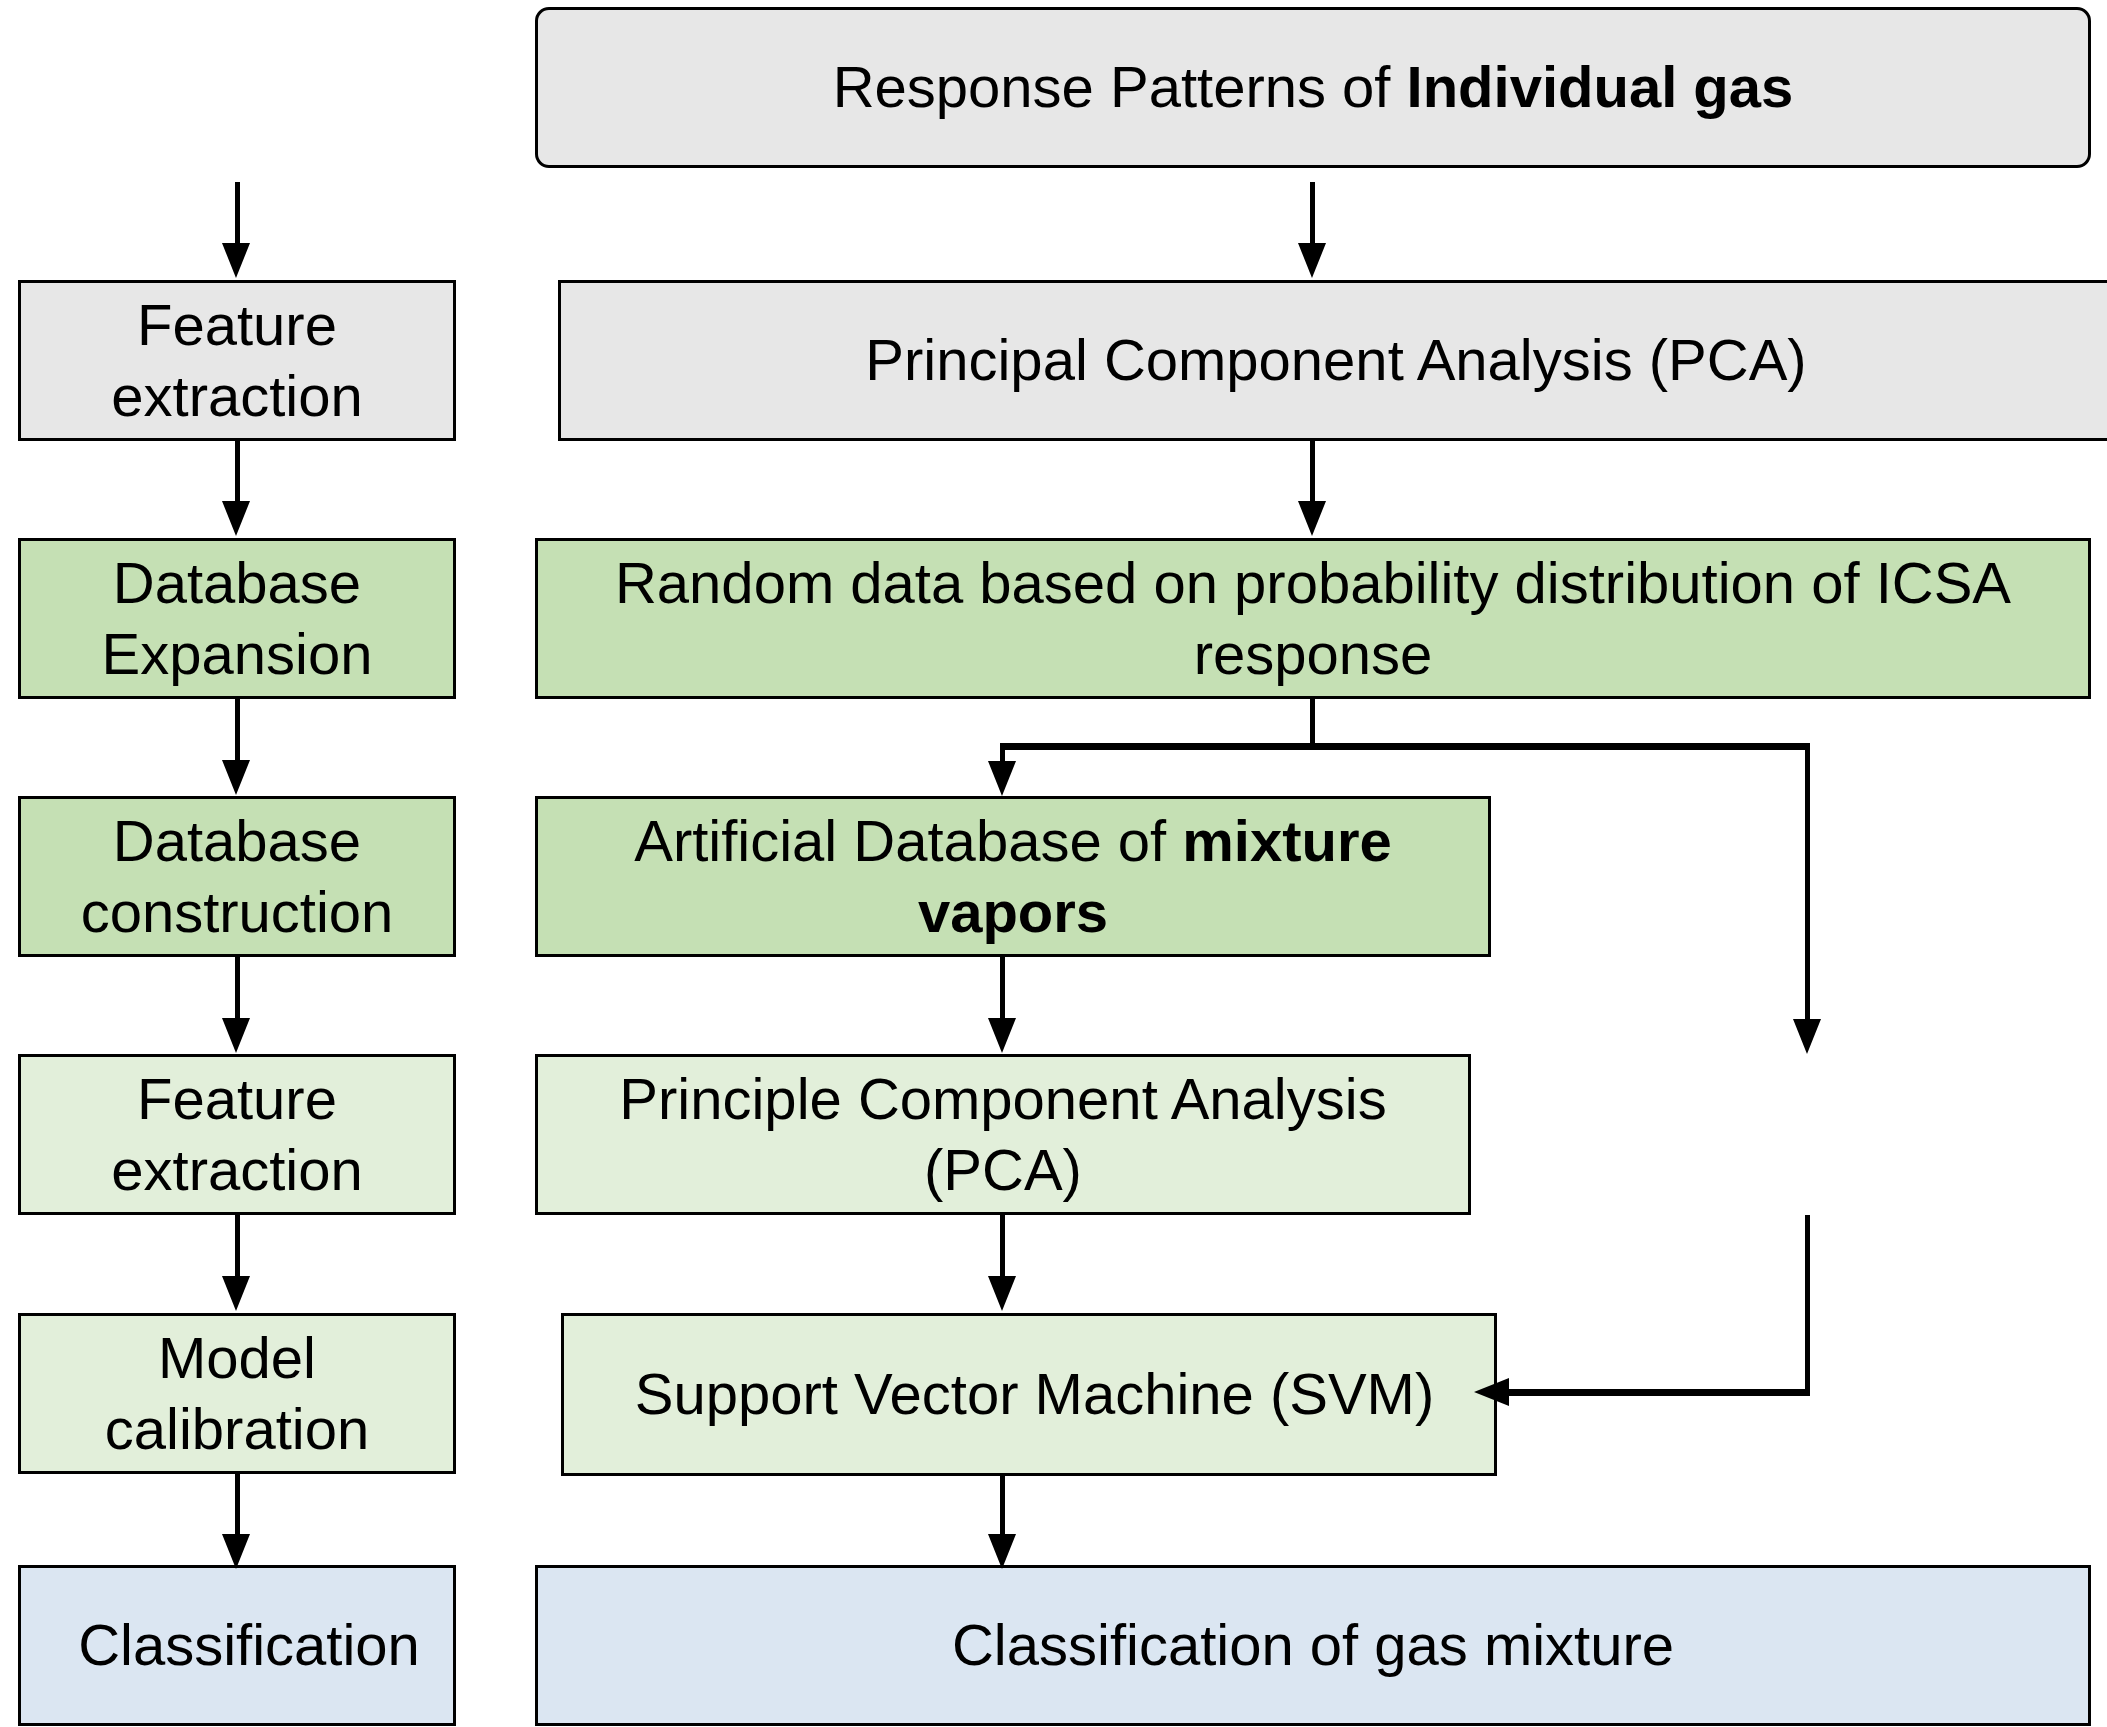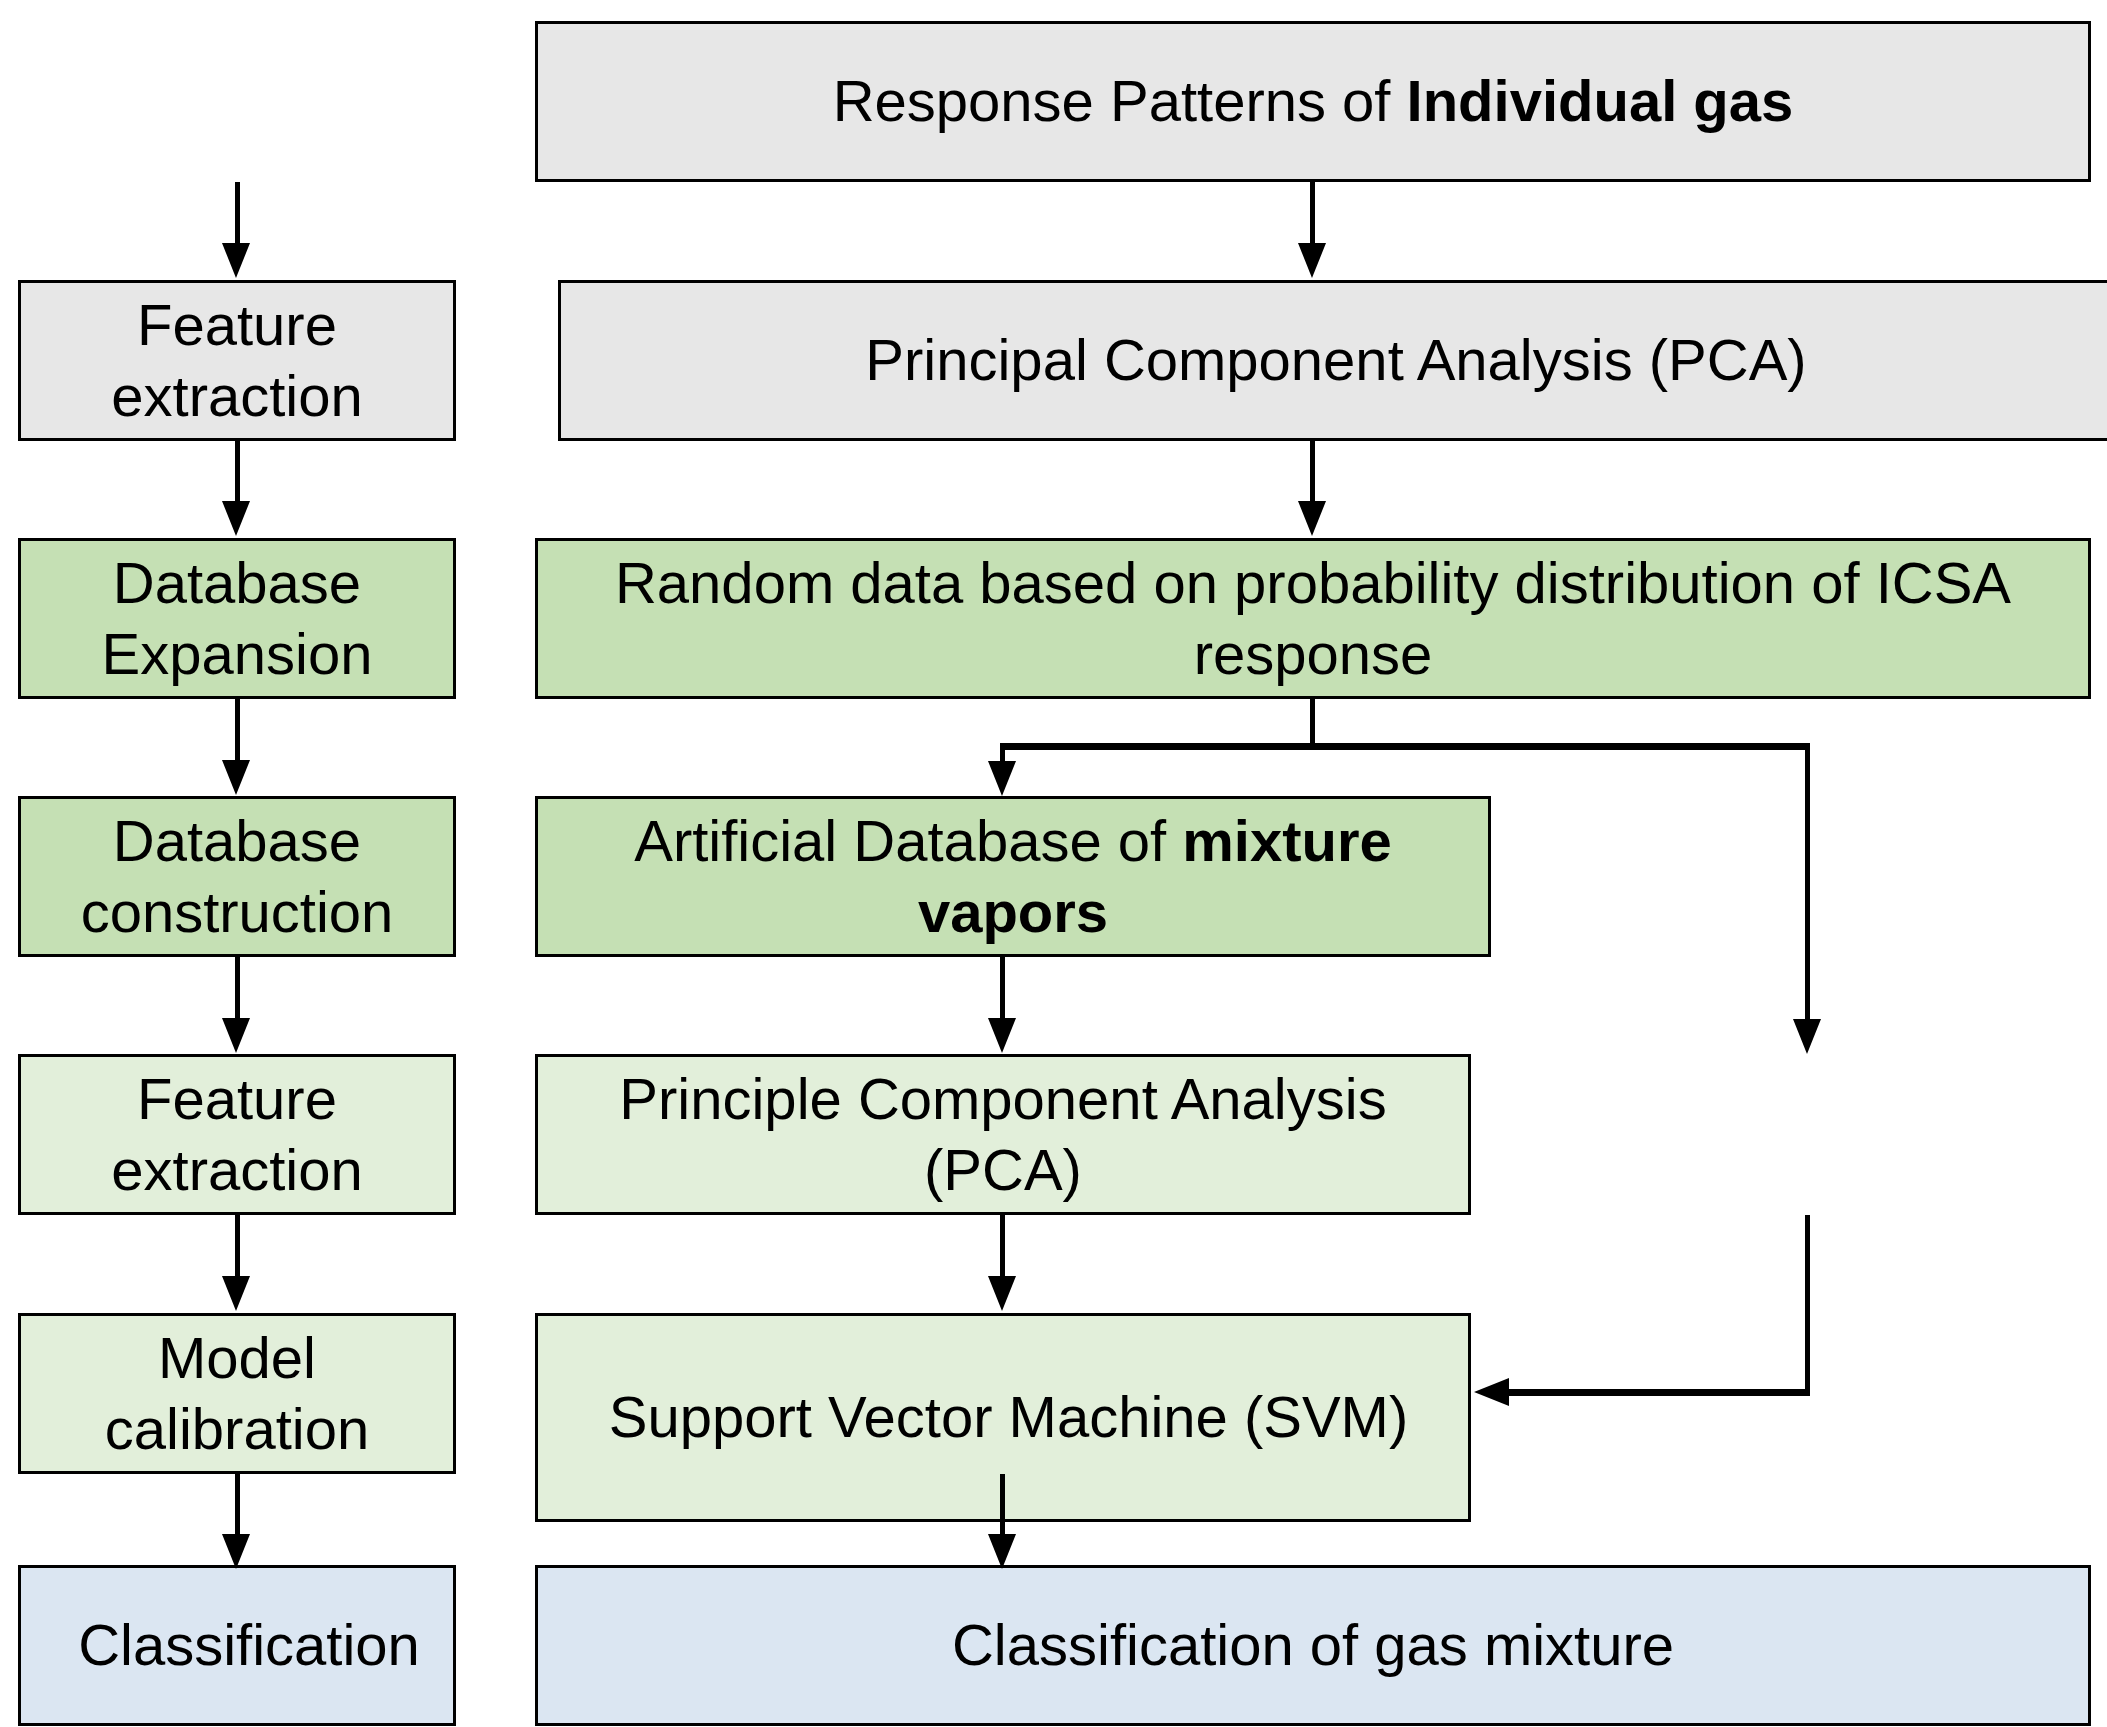--- a/index.html
+++ b/index.html
@@ -84,21 +84,21 @@
 
   <div class="box lgreen" style="left:18px; top:1313px; width:438px; height:161px;">
     <span class="lbl">Model
 calibration</span>
   </div>
 
   <div class="box blue" style="left:18px; top:1565px; width:438px; height:161px;padding-left:36px;">
     <span class="lbl">Classification</span>
   </div>
 
-  <div class="box gray" style="left:535px; top:21px; width:1556px; height:161px;">
+  <div class="box gray" style="left:535px; top:7px; width:1556px; height:161px;border-radius:14px;">
     <span class="lbl"><span>Response Patterns of </span><b>Individual gas</b></span>
   </div>
 
   <div class="box gray" style="left:558px; top:280px; width:1556px; height:161px;">
     <span class="lbl">Principal Component Analysis (PCA)</span>
   </div>
 
   <div class="box green wide-pad" style="left:535px; top:538px; width:1556px; height:161px;">
     <span class="lbl">Random data based on probability distribution of ICSA response</span>
   </div>
@@ -107,21 +107,21 @@
     <span class="lbl"><span>Artificial Database of </span><b>mixture
 vapors</b></span>
   </div>
 
   <div class="box lgreen" style="left:535px; top:1054px; width:936px; height:161px;">
     <span class="lbl">Principle Component Analysis
 (PCA)</span>
   </div>
 
 
-  <div class="box lgreen" style="left:535px; top:1313px; width:936px; height:209px;padding-left:23px;">
+  <div class="box lgreen" style="left:561px; top:1313px; width:936px; height:163px;padding-left:23px;">
     <span class="lbl">Support Vector Machine (SVM)</span>
   </div>
 
   <div class="box blue" style="left:535px; top:1565px; width:1556px; height:161px;text-align:right;">
     <span class="lbl">Classification of gas mixture</span>
   </div>
 
   <div class="vline" style="left:235px; top:182px; height:64px;"></div>
   <div class="head-down" style="left:222px; top:243px;"></div>
 

